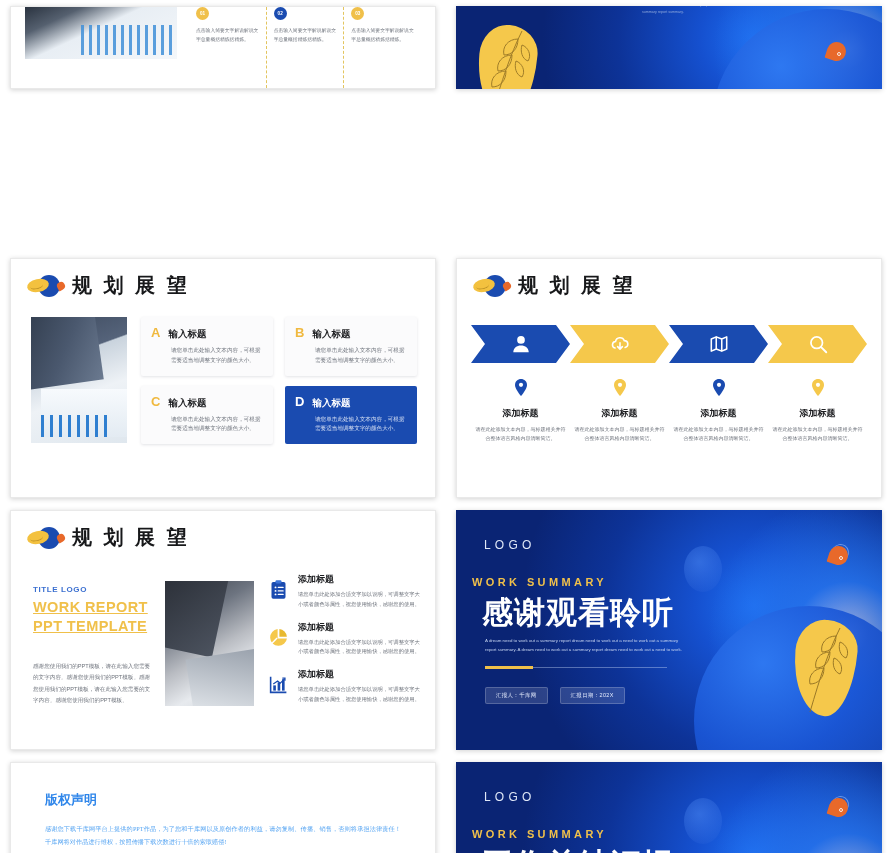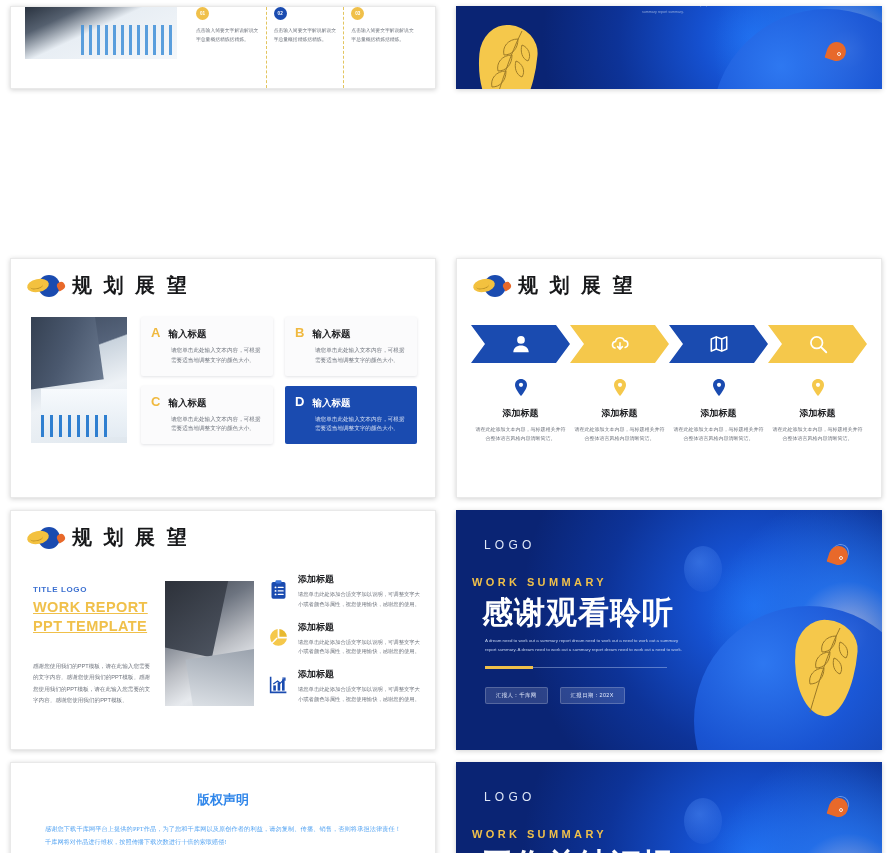--- a/index.html
+++ b/index.html
@@ -227,21 +227,21 @@
     transform: rotate(-10deg);
   }
   .seed .hole {
     position:absolute; right:5px; bottom:5px; width:4px; height:4px;
     border:1px solid rgba(255,255,255,.85); border-radius:50%;
   }
 
   
   .cp { padding: 28px 34px 0 34px; color: #4e9cf0; }
   .cp-title {
-    text-align: center; font-size: 13px; font-weight: bold; color: #2f86ea;
+    font-size: 13px; font-weight: bold; color: #2f86ea;
     font-family: "Liberation Serif", serif;
     margin-bottom: 13px;
   }
   .cp-p {
     font-size: 6.2px; line-height: 2.1; color: #55a4f2;
     font-family: "Liberation Serif", serif;
     margin-bottom: 9px; text-align: justify;
   }
 
   

